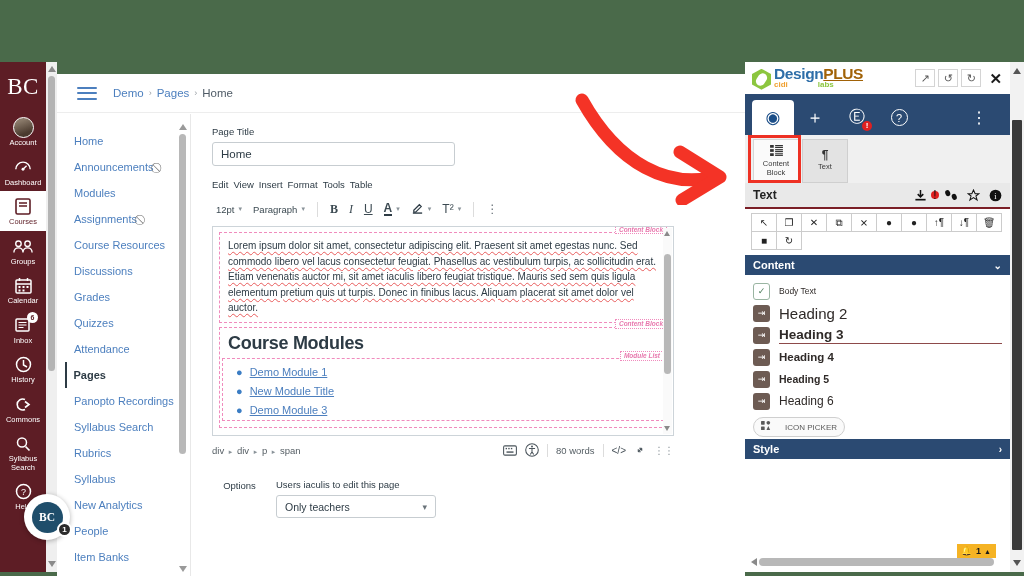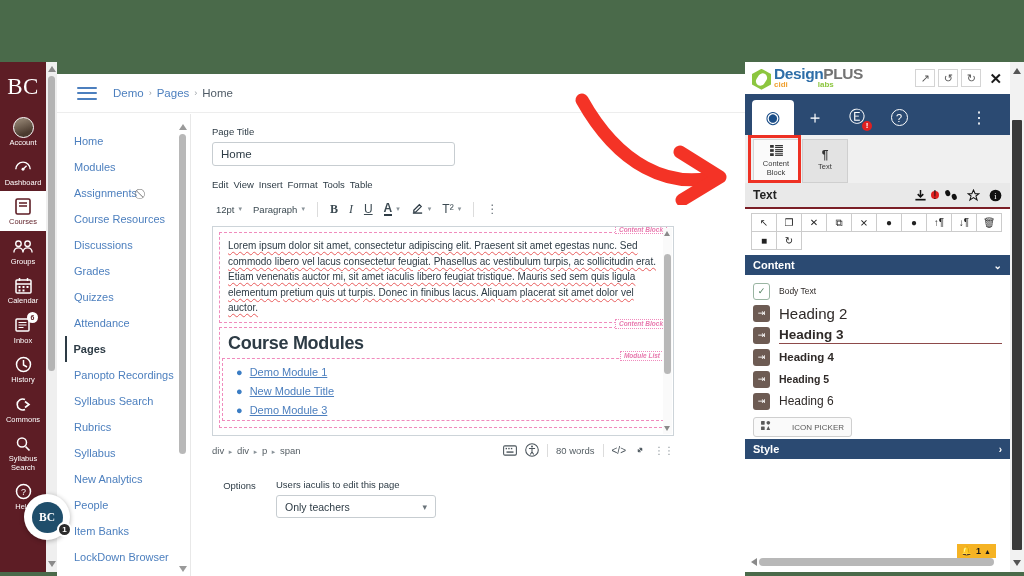--- a/index.html
+++ b/index.html
@@ -232,21 +232,21 @@
     clip-path: polygon(50% 0,100% 25%,100% 75%,50% 100%,0 75%,0 25%);
     display: flex; align-items: center; justify-content: center;
   }
   .dp-hex .inner {
     width: 9px; height: 13px; background: #fff; border-radius: 7px;
     transform: rotate(34deg);
   }
   .dp-names { line-height: 1; padding-bottom: 1px; }
   .dp-title { font-size: 15.5px; font-weight: bold; letter-spacing: -0.4px; }
   .dp-title .blue { color: #2e6ea8; }
-  .dp-title .lblue { color: #737373; }
+  .dp-title .lblue { color: #a16207; text-decoration: underline; }
   .dp-sub { font-size: 8px; font-weight: bold; margin-top: -1px; }
   .dp-sub .o { color: #f0a030; }
   .dp-sub .g { color: #8cc63f; padding-left: 30px; }
   .dp-hbtn {
     width: 20px; height: 18px; border: 1px solid #d4d4d4; display: flex;
     align-items: center; justify-content: center; cursor: pointer;
     color: #555; font-size: 11px; background: #fff;
   }
   .dp-x { font-size: 15px; font-weight: bold; color: #1a1a1a; cursor: pointer;
          margin-left: 5px; line-height: 1; }
@@ -331,22 +331,22 @@
   .dp-sw.check { background: #fff; border: 1px solid #9ab5a2; color: #4a7a59; }
   .dp-row .lbl { color: #2f2a28; }
   .lbl-body { font-size: 8.5px; }
   .lbl-h2 { font-size: 15px; }
   .lbl-h3 { font-size: 13.5px; font-weight: bold;
             border-bottom: 1.5px solid #8d4a4a; padding-bottom: 1px; flex: 1; }
   .lbl-h4 { font-size: 11.5px; font-weight: bold; }
   .lbl-h5 { font-size: 10.5px; font-weight: bold; }
   .lbl-h6 { font-size: 12px; font-weight: normal; }
   .icon-picker {
-    margin: 5px 0 0 0; display: inline-flex; align-items: center; gap: 20px;
-    border: 1px solid #cfcfcf; background: #fafafa; border-radius: 3px;
+    margin: 5px 0 0 0; display: inline-flex; align-items: center; gap: 13px;
+    border: 1px solid #cfcfcf; background: #fafafa; border-radius: 10px;
     padding: 3px 7px; font-size: 8px; color: #5a5a5a; cursor: pointer;
   }
 
   .dp-foot { margin-top: auto; position: relative; height: 30px; }
   .dp-hscroll {
     position: absolute; left: 6px; right: 16px; bottom: 6px; height: 8px;
   }
   .dp-hscroll .bar {
     position: absolute; left: 8px; right: 0; top: 0; height: 8px;
     background: #b8b8b8; border-radius: 4px;
@@ -537,20 +537,24 @@
         <span class="sep">›</span>
         <span class="cur">Home</span>
       </div>
     </div>
 
     <div class="cn-divider"></div>
 
     <div class="course-nav">
       <div class="cn-item">
         <span>Home</span>
+      </div>
+      <div class="cn-item">
+        <span>Announcements</span>
+        <span class="cn-eye">⃠</span>
       </div>
       <div class="cn-item">
         <span>Modules</span>
       </div>
       <div class="cn-item">
         <span>Assignments</span>
         <span class="cn-eye">⃠</span>
       </div>
       <div class="cn-item">
         <span>Course Resources</span>

